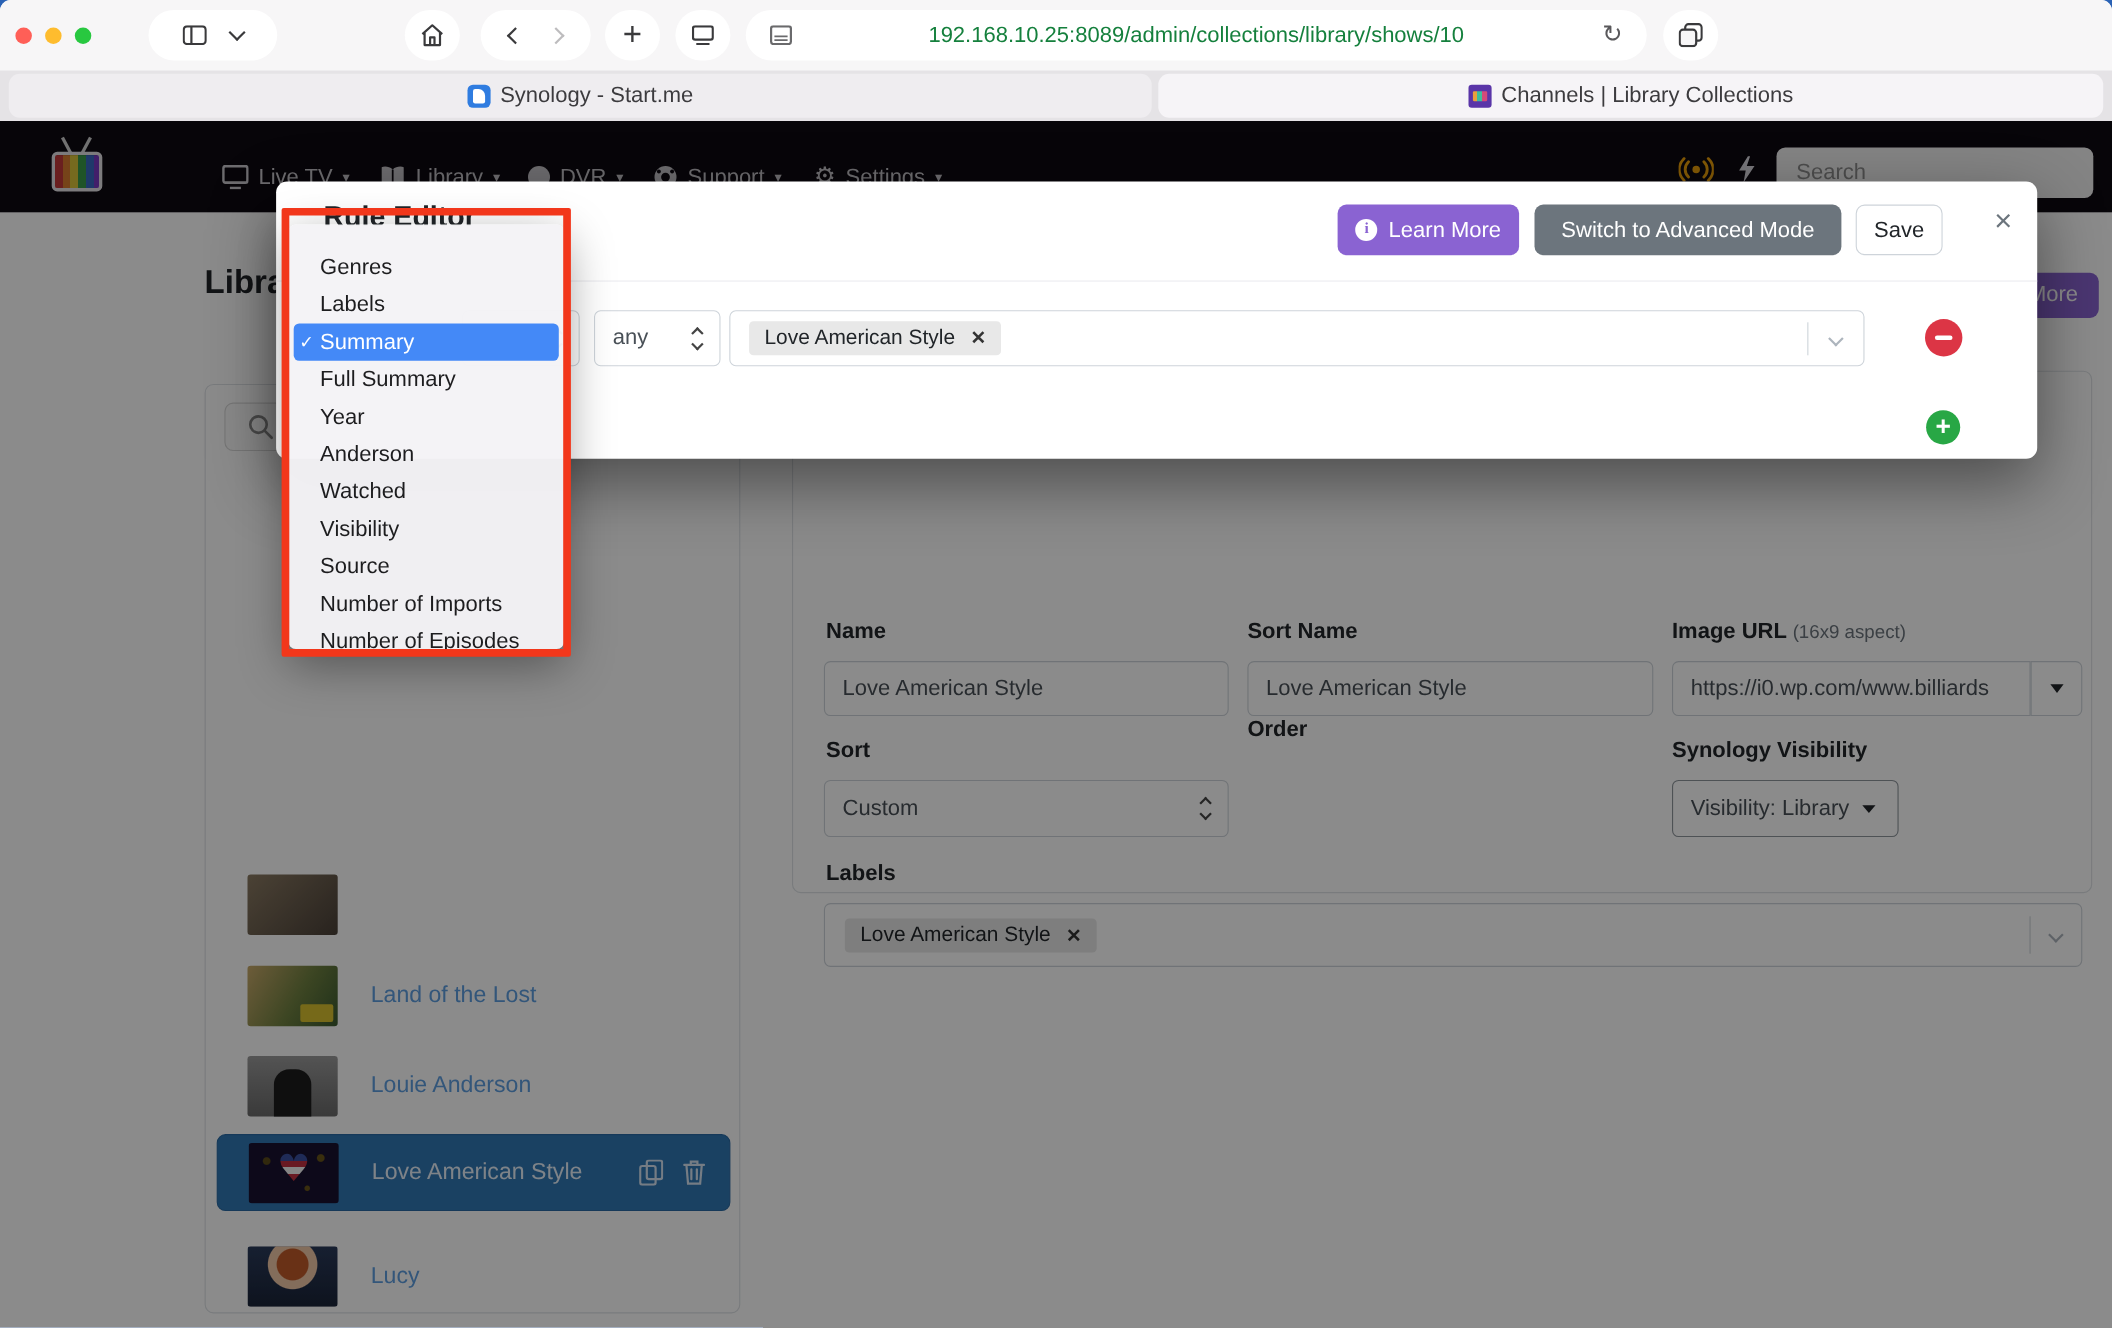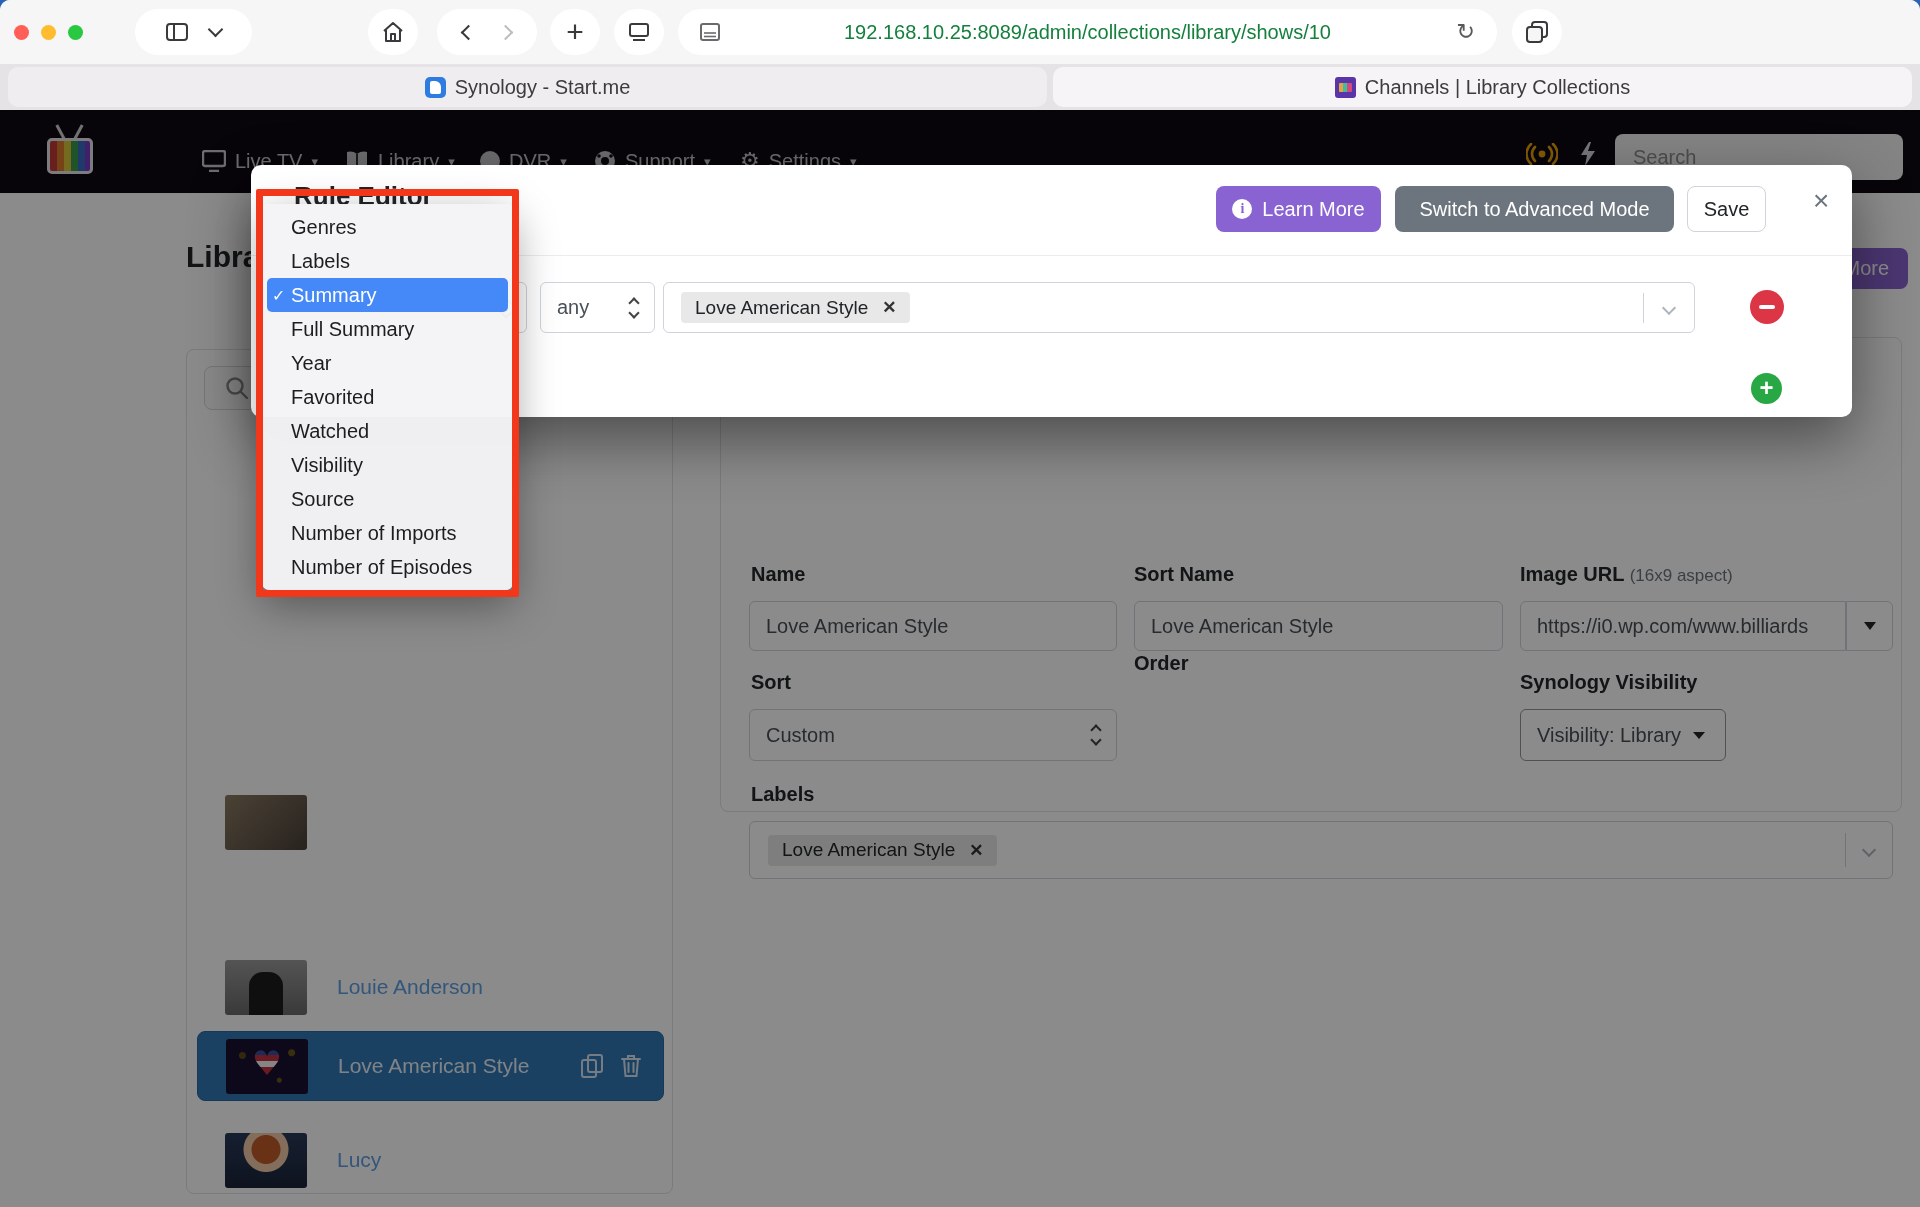--- a/index.html
+++ b/index.html
@@ -69,21 +69,21 @@
 
   
   #modal{left:251px;top:165px;width:1601px;height:252px;background:#fff;border-radius:10px;box-shadow:0 22px 60px rgba(0,0,0,.45);}
   #modal-header-line{left:0;top:90px;width:1601px;height:1px;background:#ececf0;}
   #modal-title{left:43px;top:16px;font-size:26px;font-weight:bold;color:#212529;}
   .btn-gray{background:#6c757d;color:#fff;border-radius:8px;display:flex;align-items:center;justify-content:center;font-size:20px;}
   .btn-save{background:#fff;color:#212529;border:1px solid #ced4da;border-radius:8px;display:flex;align-items:center;justify-content:center;font-size:20px;}
   #modal-close{left:1562px;top:22px;font-size:28px;color:#6c757d;line-height:28px;}
   .circle-btn{border-radius:50%;display:flex;align-items:center;justify-content:center;}
   
-  #menu{left:262px;top:204px;width:251px;height:386px;background:rgba(244,243,246,0.97);border-radius:7px;box-shadow:0 14px 44px rgba(0,0,0,.4);padding-top:6px;}
+  #menu{left:262px;top:204px;width:251px;height:386px;background:rgba(244,243,246,0.97);border-radius:7px;box-shadow:0 14px 44px rgba(0,0,0,.4);padding-top:22px;}
   .menu-item{height:34px;margin:0 5px;border-radius:5px;display:flex;align-items:center;padding-left:24px;font-size:20px;color:#1d1d1f;position:relative;}
   .menu-item .check{position:absolute;left:5px;width:18px;font-size:16px;color:#fff;}
   .menu-item.selected{background:#4489f7;color:#fff;}
   #redbox{left:256px;top:189px;width:263px;height:408px;border:7px solid #f2371b;border-radius:2px;pointer-events:none;}
 </style>
 </head>
 <body>
 
 <div id="window">
 
@@ -229,20 +229,24 @@
       <div id="list-search" class="abs">
         <svg class="abs" style="left:20px;top:9px;" width="25" height="25" viewBox="0 0 25 25">
             <circle cx="10" cy="10" r="7.5" fill="none" stroke="#8a8a8a" stroke-width="2.4"></circle>
             <line x1="15.5" y1="15.5" x2="22" y2="22" stroke="#8a8a8a" stroke-width="2.4" stroke-linecap="round"></line>
           </svg>
       </div>
       <div id="show-rows" class="abs" style="left:0;top:0;width:487px;height:845px;">
           <div class="abs show-row" style="top: 437px;">
     <div class="thumb thumb-misc"></div>
     <div class="show-name"></div>
+  </div>
+          <div class="abs show-row" style="top: 520px;">
+    <div class="thumb thumb-lotl"></div>
+    <div class="show-name">Land of the Lost</div>
   </div>
           <div class="abs show-row" style="top: 602px;">
     <div class="thumb thumb-louie"></div>
     <div class="show-name">Louie Anderson</div>
   </div>
           <div class="abs show-row selected" style="top: 681px;">
     <div class="thumb thumb-love"></div>
     <div class="show-name">Love American Style</div>
   <div class="row-icons">
     <svg width="22" height="24" viewBox="0 0 22 24">
@@ -369,21 +373,21 @@
       <div class="menu-item">
     <span class="check"></span>
     <span class="mlabel">Full Summary</span>
   </div>
       <div class="menu-item">
     <span class="check"></span>
     <span class="mlabel">Year</span>
   </div>
       <div class="menu-item">
     <span class="check"></span>
-    <span class="mlabel">Favorited</span>
+    <span class="mlabel">Anderson</span>
   </div>
       <div class="menu-item">
     <span class="check"></span>
     <span class="mlabel">Watched</span>
   </div>
       <div class="menu-item">
     <span class="check"></span>
     <span class="mlabel">Visibility</span>
   </div>
       <div class="menu-item">

